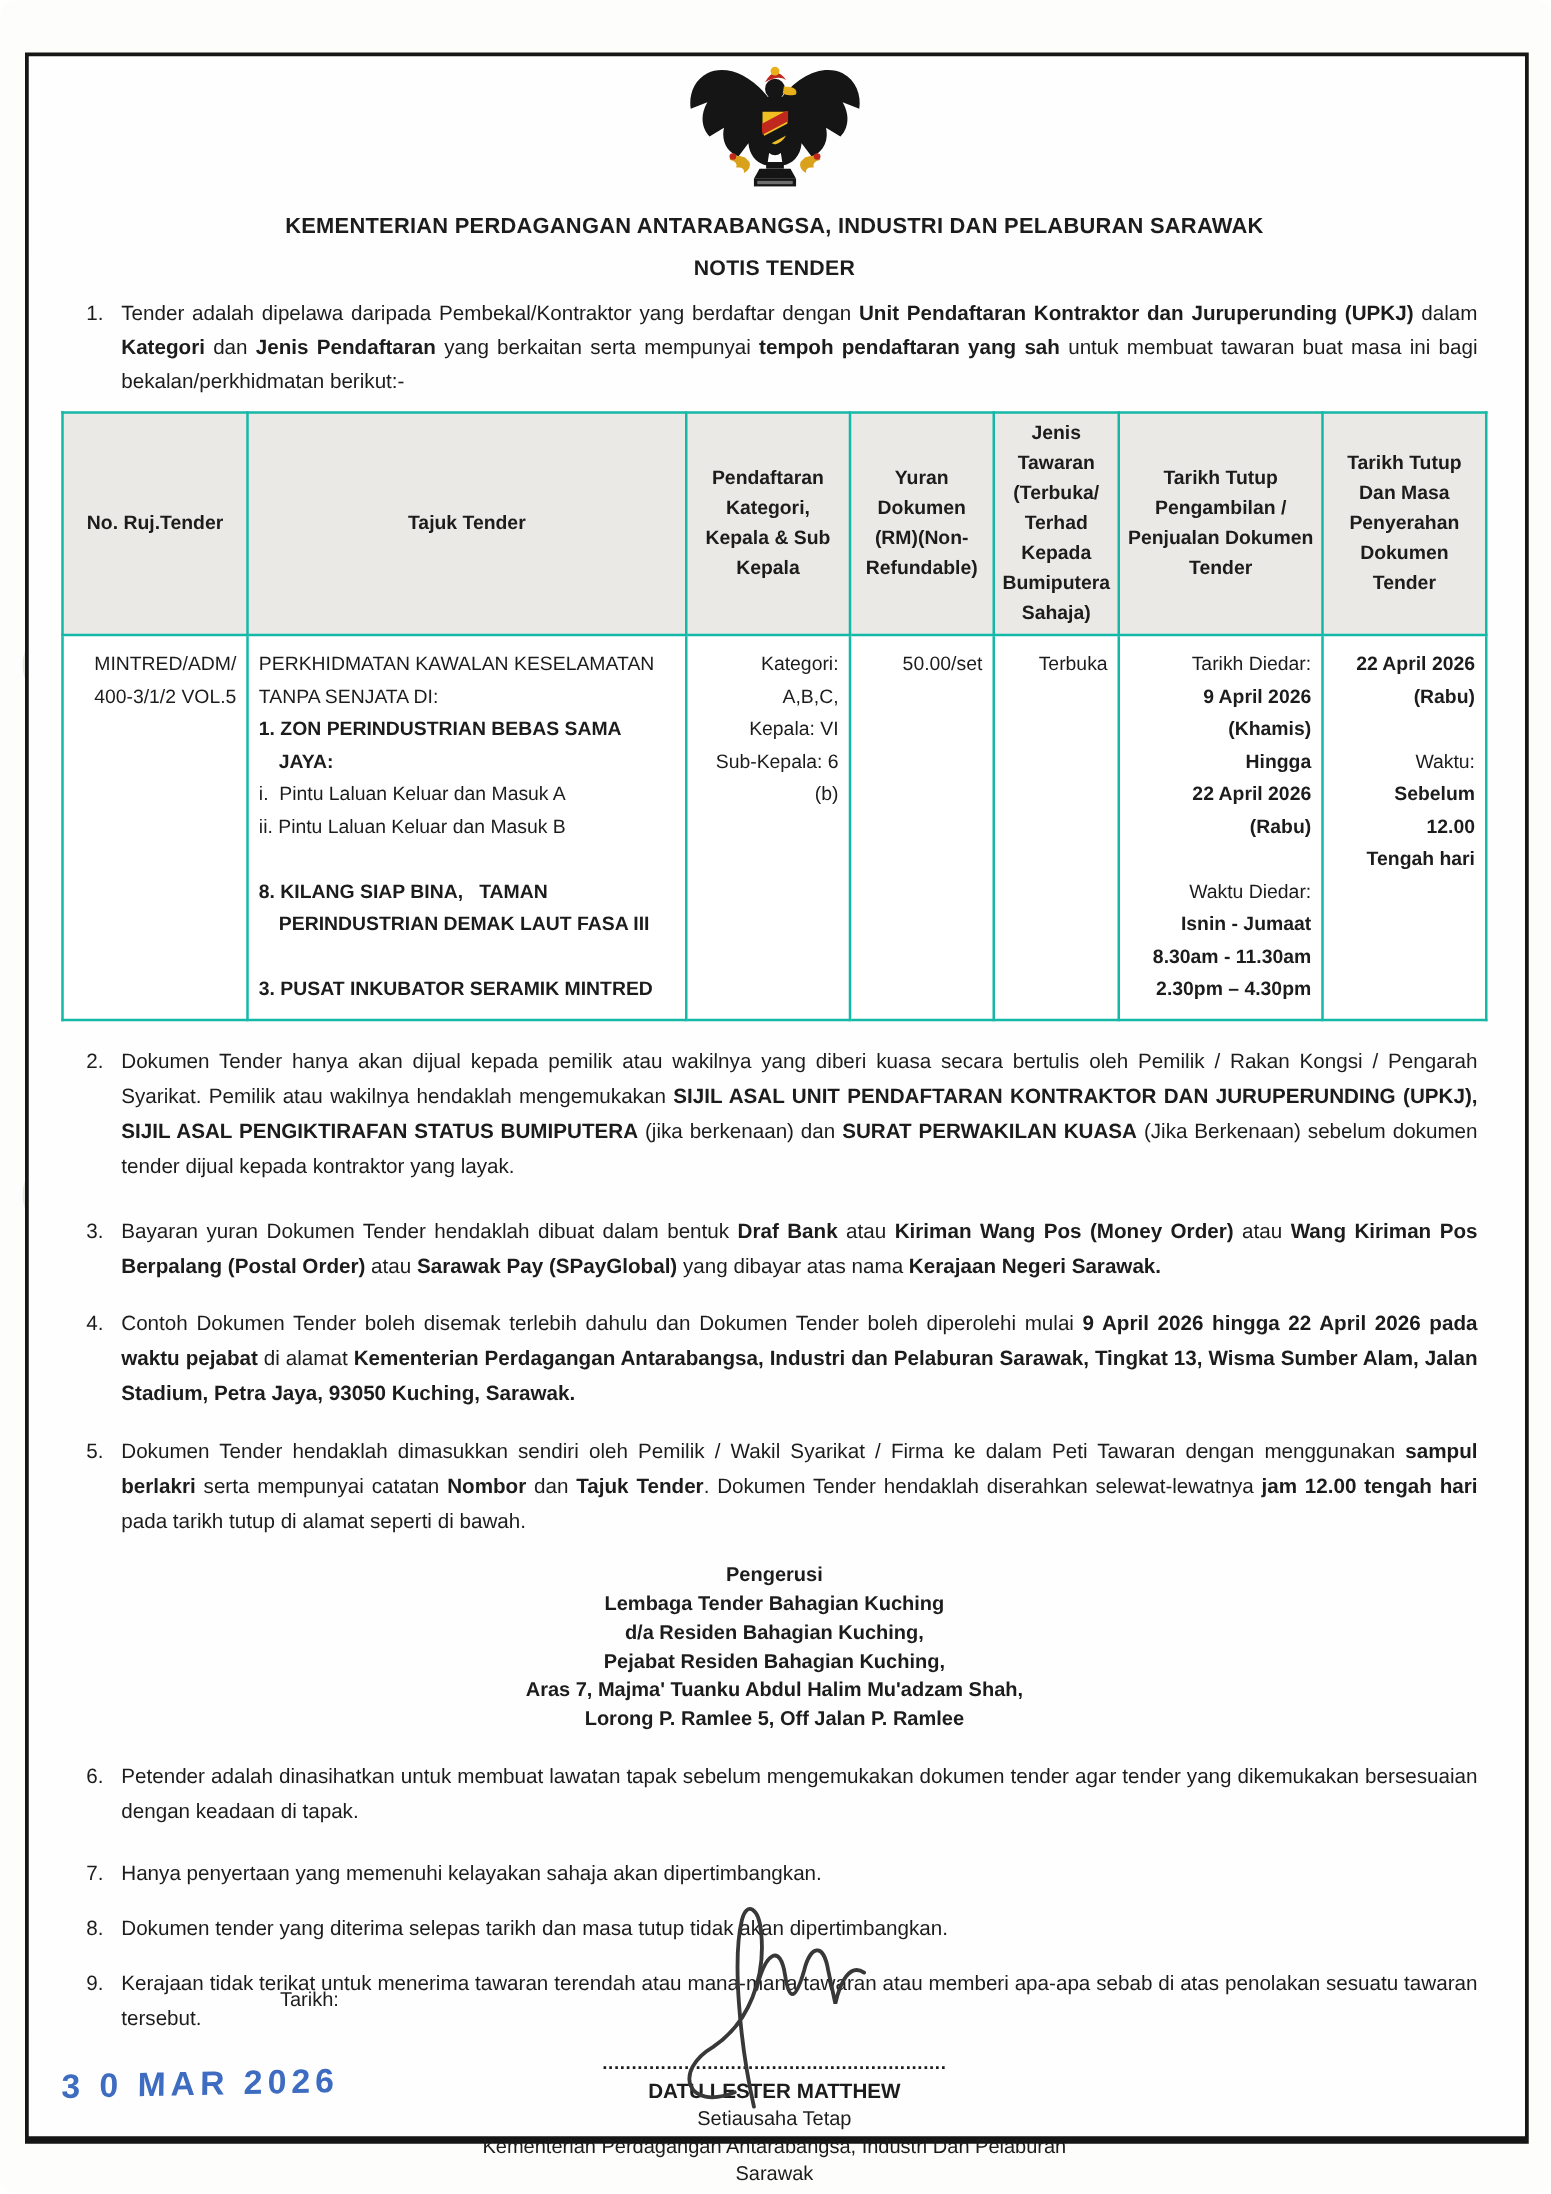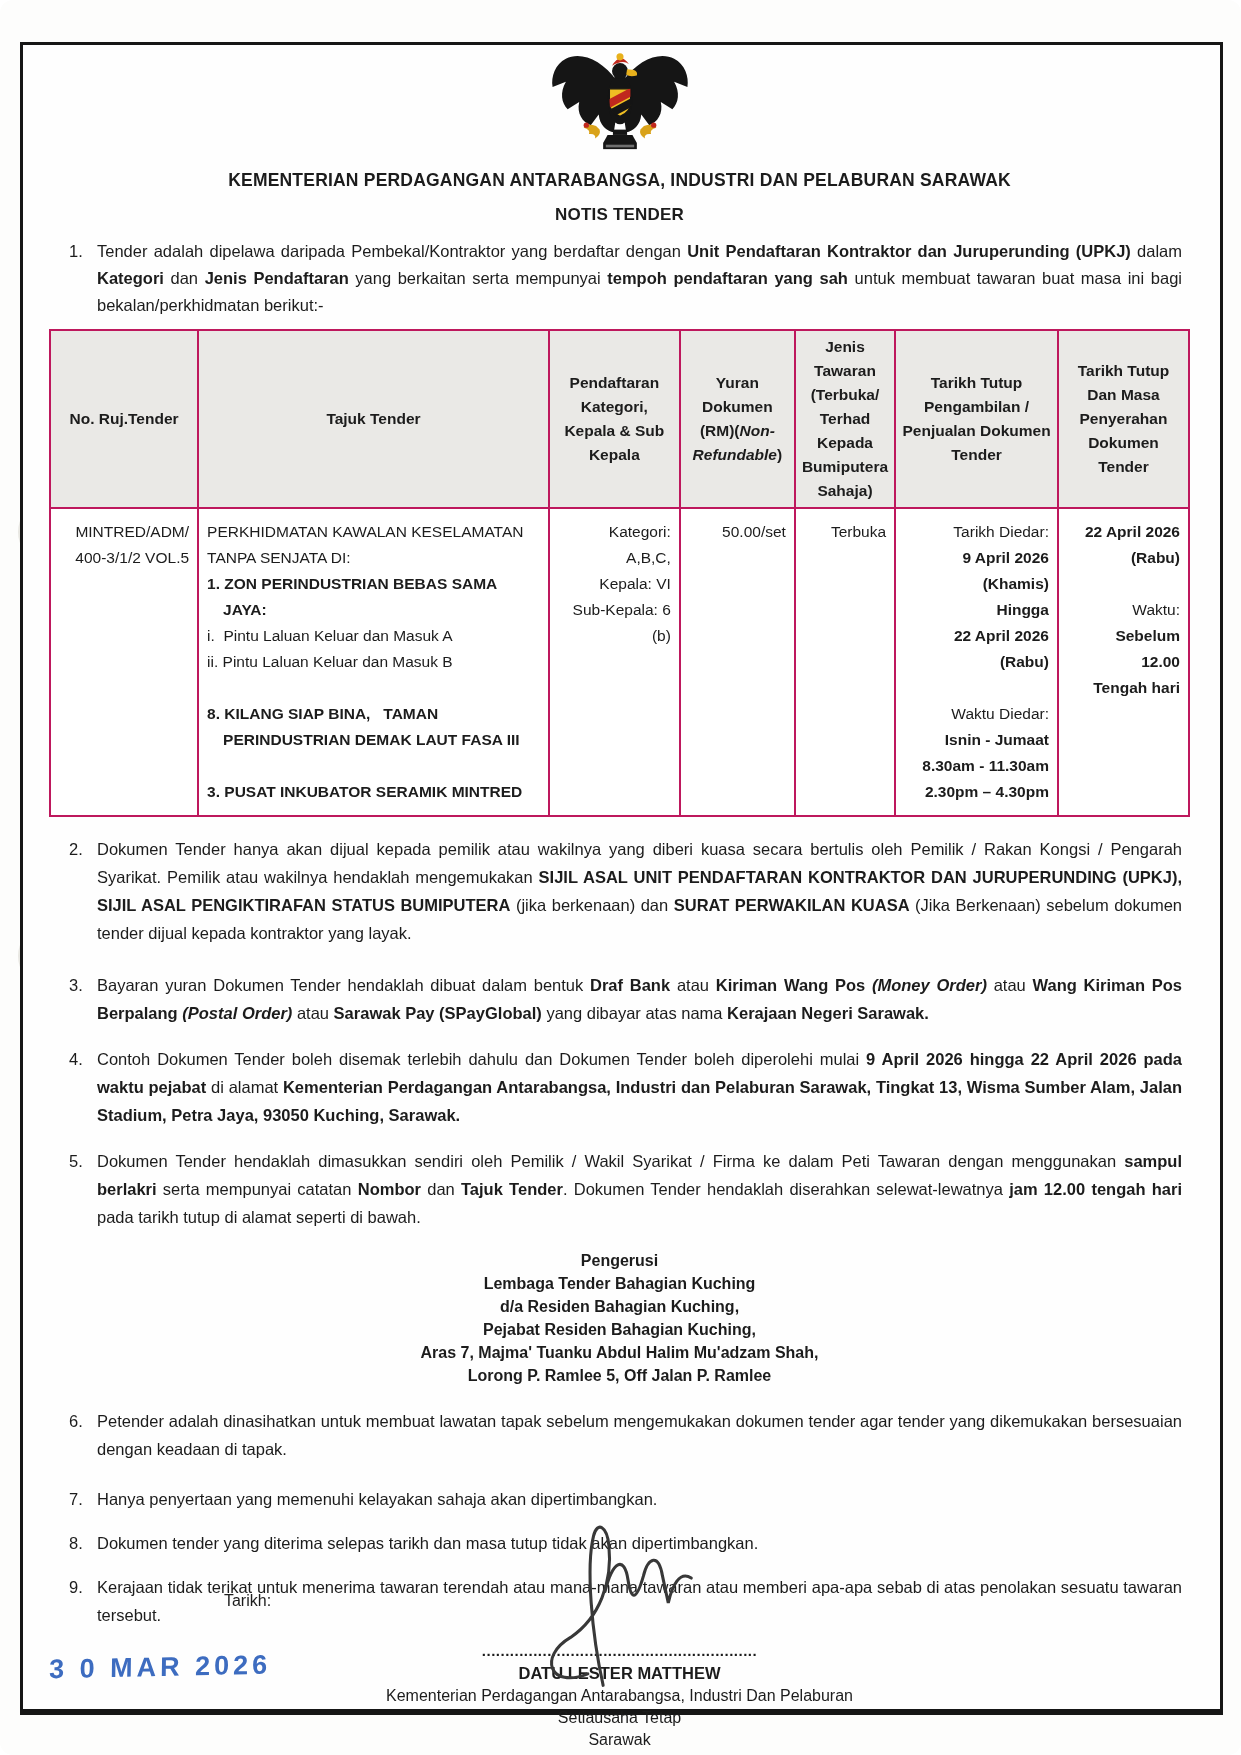--- a/index.html
+++ b/index.html
@@ -41,28 +41,28 @@
   .c1{margin-top:12px;line-height:27px;}
   .c2{margin-top:18px;}
   .c3{margin-top:24px;}
   .c4{margin-top:18px;}
   .c5{margin-top:18px;}
   .c6{margin-top:20px;}
   .c7{margin-top:22px;}
   .c8{margin-top:16px;}
   .c9{margin-top:16px;}
   .sb{font-weight:bold;}
-  .si{font-style:italic;margin-top:40px;}
+  .si{margin-top:40px;}
 
   table.tender{
     margin-top:10px;width:100%;
     border-collapse:collapse;table-layout:fixed;
   }
   table.tender th,table.tender td{
-    border:2px solid #be185d;
+    border:2px solid #14b8a6;
     font-size:15.5px;
     box-sizing:border-box;
   }
   table.tender th{
     height:165px;background:var(--thbg);
     font-weight:bold;text-align:center;vertical-align:middle;
     line-height:24px;padding:4px 6px;overflow-wrap:break-word;
   }
   table.tender td{
     height:262px;background:#fff;
@@ -271,22 +271,22 @@
 
     <div class="sig-block">
       <svg class="scribble" viewBox="0 0 240 190" width="230" height="182" aria-hidden="true">
         <g stroke="#383838" stroke-width="3.2" fill="none" stroke-linecap="round">
           <path d="M96 170 C56 186 44 152 78 132 C108 112 122 74 118 36 C116 16 106 10 102 26 C94 58 100 128 112 182"></path>
           <path d="M114 84 C122 52 134 46 138 72 C141 92 146 96 154 68 C159 48 170 44 174 68 L180 96 C184 78 192 62 204 70"></path>
         </g>
       </svg>
       <div class="dots">...........................................................</div>
       <div class="sig-name">DATU LESTER MATTHEW</div>
+      <div class="sig-line">Setiausaha Tetap</div>
       <div class="sig-line">Kementerian Perdagangan Antarabangsa, Industri Dan Pelaburan</div>
-      <div class="sig-line">Setiausaha Tetap</div>
       <div class="sig-line">Sarawak</div>
     </div>
 
     <div class="footer-date">
       <span class="date-label">Tarikh:</span>
       <span class="date-stamp">3 0 MAR 2026</span>
     </div>
 
   </div>
 </div>

